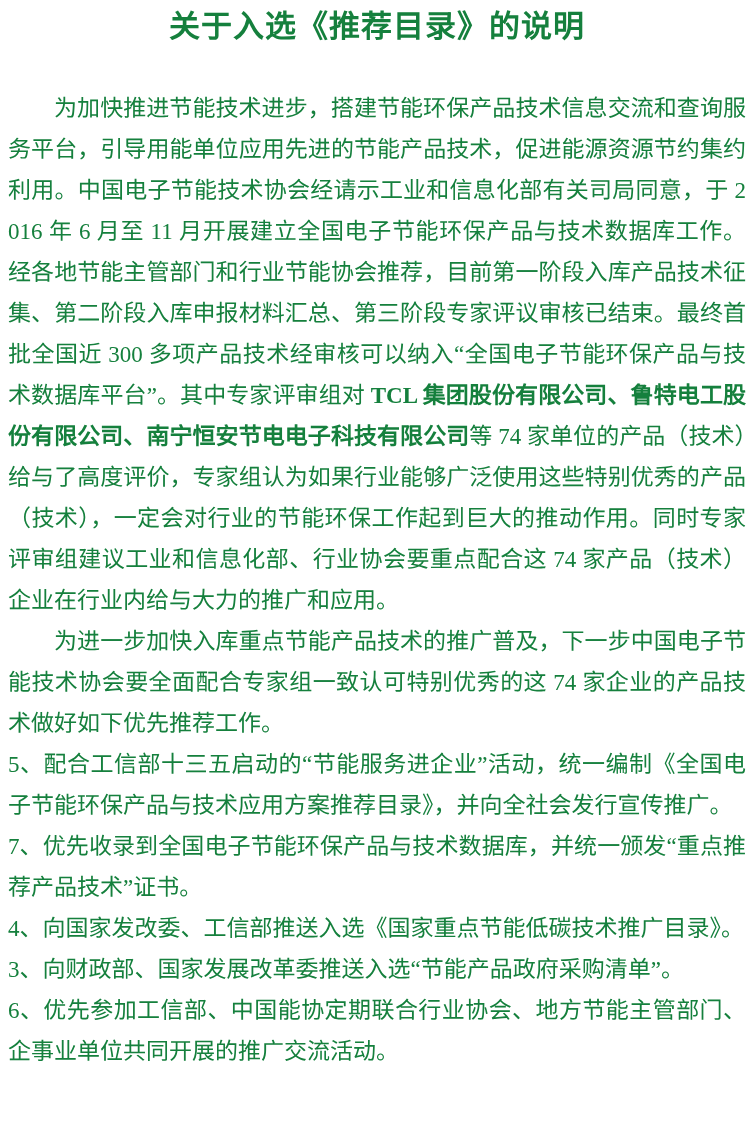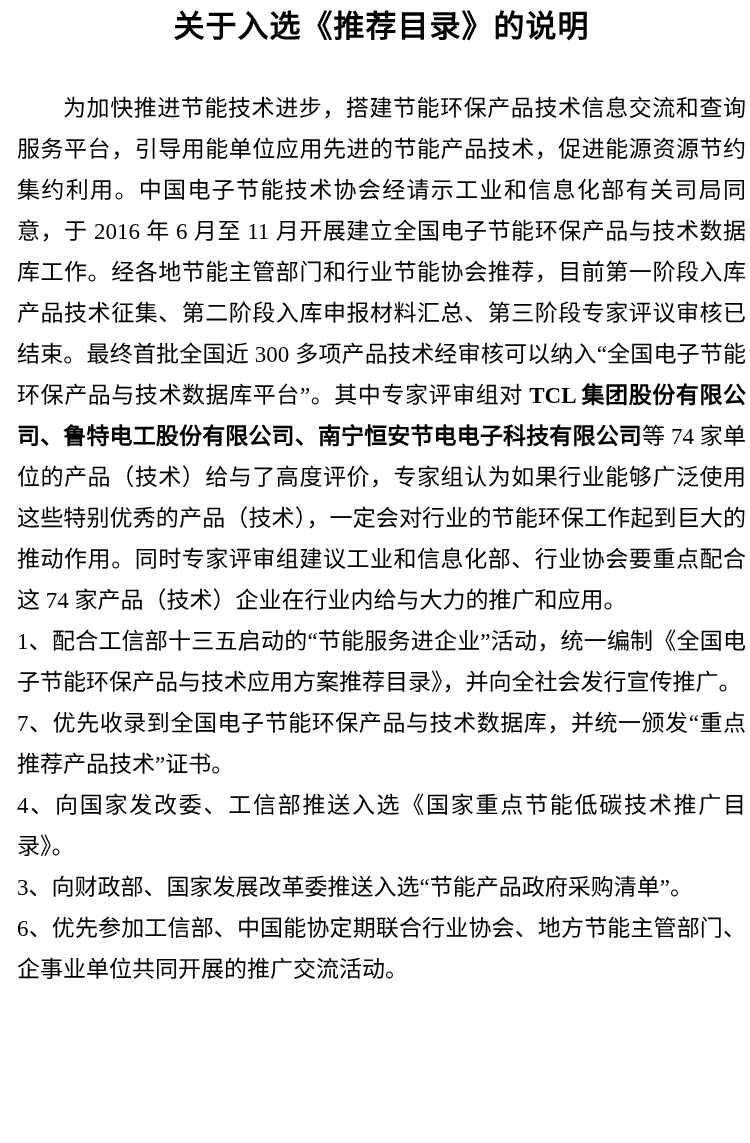--- a/index.html
+++ b/index.html
@@ -9,22 +9,22 @@
   }
   body {
     width: 750px;
     height: 1143px;
     overflow: hidden;
   }
   .doc {
     box-sizing: border-box;
     width: 750px;
     height: 850px;
-    padding: 6px 4px 0 17px;
-    color: #000000;
+    padding: 6px 4px 0 8px;
+    color: #15803d;
     font-family: "Liberation Serif", "DejaVu Serif", serif;
   }
   .doc-title {
     margin: 0 0 40px 0;
     text-align: center;
     font-weight: bold;
     font-size: 31px;
     line-height: 42px;
     letter-spacing: 1px;
   }
@@ -43,19 +43,20 @@
     font-weight: bold;
   }
 </style>
 </head>
 <body>
 
 <div class="doc">
   <h1 class="doc-title">关于入选《推荐目录》的说明</h1>
   <div>
       <p class="para indented"><span>为加快推进节能技术进步，搭建节能环保产品技术信息交流和查询服务平台，引导用能单位应用先进的节能产品技术，促进能源资源节约集约利用。中国电子节能技术协会经请示工业和信息化部有关司局同意，于 2016 年 6 月至 11 月开展建立全国电子节能环保产品与技术数据库工作。经各地节能主管部门和行业节能协会推荐，目前第一阶段入库产品技术征集、第二阶段入库申报材料汇总、第三阶段专家评议审核已结束。最终首批全国近 300 多项产品技术经审核可以纳入“全国电子节能环保产品与技术数据库平台”。其中专家评审组对 </span><strong>TCL 集团股份有限公司、鲁特电工股份有限公司、南宁恒安节电电子科技有限公司</strong><span>等 74 家单位的产品（技术）给与了高度评价，专家组认为如果行业能够广泛使用这些特别优秀的产品（技术），一定会对行业的节能环保工作起到巨大的推动作用。同时专家评审组建议工业和信息化部、行业协会要重点配合这 74 家产品（技术）企业在行业内给与大力的推广和应用。</span></p>
-      <p class="para flush"><span>1、配合工信部十三五启动的“节能服务进企业”活动，统一编制《全国电子节能环保产品与技术应用方案推荐目录》，并向全社会发行宣传推广。</span></p>
+      <p class="para indented"><span>为进一步加快入库重点节能产品技术的推广普及，下一步中国电子节能技术协会要全面配合专家组一致认可特别优秀的这 74 家企业的产品技术做好如下优先推荐工作。</span></p>
+      <p class="para flush"><span>5、配合工信部十三五启动的“节能服务进企业”活动，统一编制《全国电子节能环保产品与技术应用方案推荐目录》，并向全社会发行宣传推广。</span></p>
       <p class="para flush"><span>7、优先收录到全国电子节能环保产品与技术数据库，并统一颁发“重点推荐产品技术”证书。</span></p>
       <p class="para flush"><span>4、向国家发改委、工信部推送入选《国家重点节能低碳技术推广目录》。</span></p>
       <p class="para flush"><span>3、向财政部、国家发展改革委推送入选“节能产品政府采购清单”。</span></p>
       <p class="para flush"><span>6、优先参加工信部、中国能协定期联合行业协会、地方节能主管部门、企事业单位共同开展的推广交流活动。</span></p>
     </div>
 </div>
 
 </body></html>

